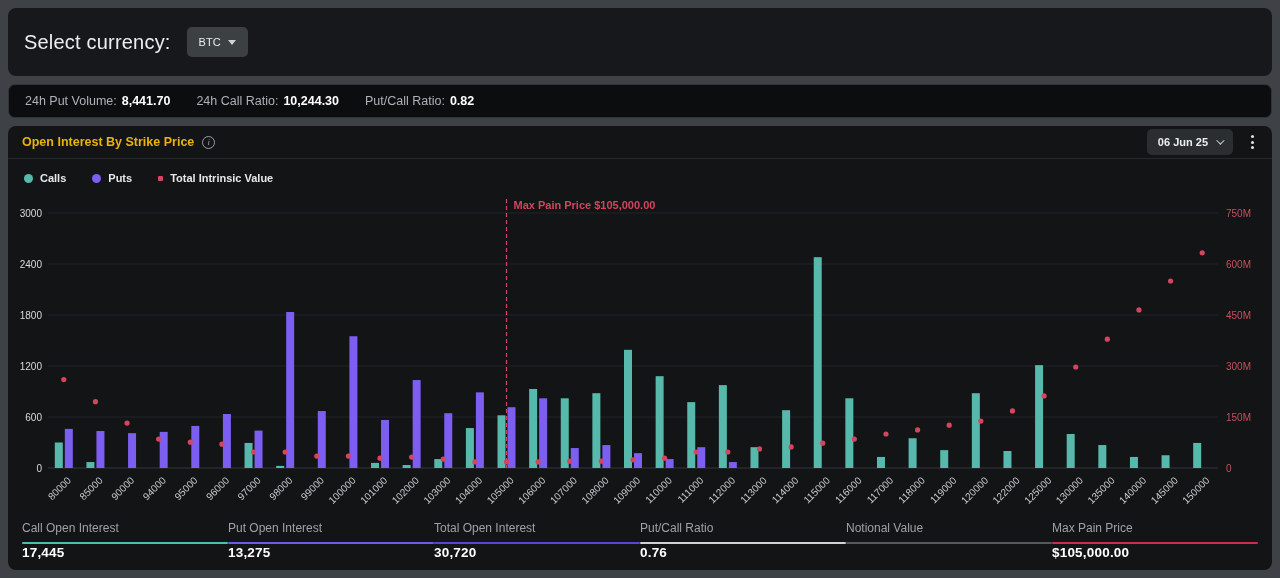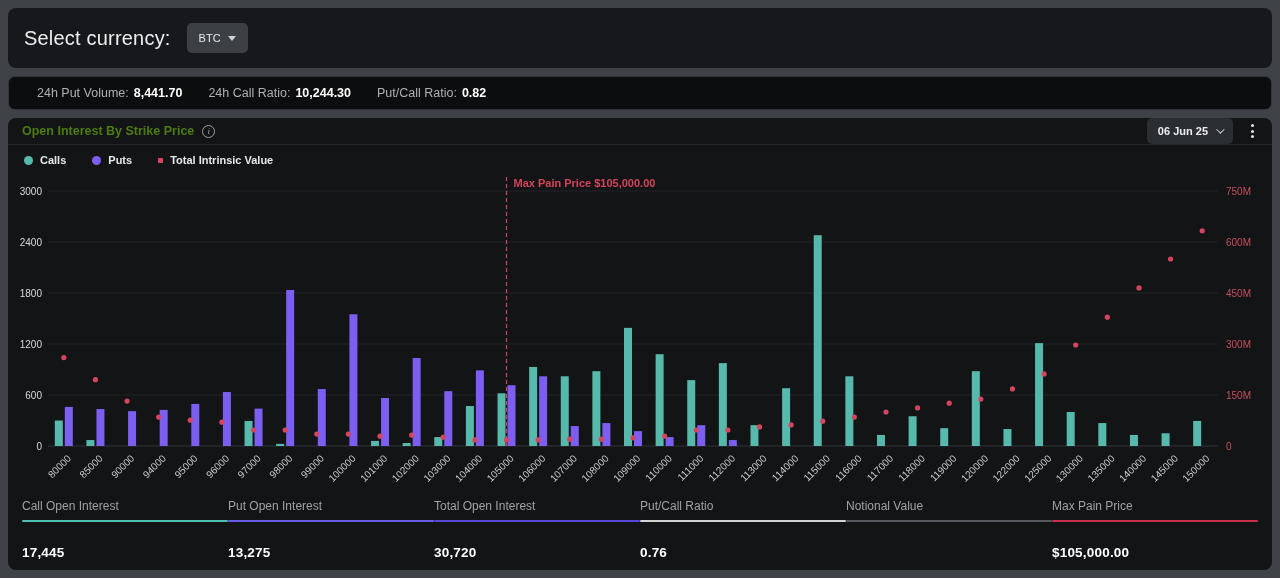--- a/index.html
+++ b/index.html
@@ -1,51 +1,51 @@
 <!DOCTYPE html>
 <html><head>
 <meta charset="utf-8">
 <style>
   * { margin:0; padding:0; box-sizing:border-box; }
   html,body { width:1280px; height:578px; background:#3e4246; font-family:"Liberation Sans", sans-serif; overflow:hidden; }
   .page { width:1280px; height:578px; padding:8px; display:flex; flex-direction:column; gap:8px; }
 
   
-  .currency-panel { height:60px; background:#17181b; border-radius:8px; display:flex; align-items:center; padding:0 16px; gap:16px; }
+  .currency-panel { height:68px; background:#17181b; border-radius:8px; display:flex; align-items:center; padding:0 16px; gap:16px; }
   .currency-label { color:#eceef0; font-size:20px; font-weight:500; letter-spacing:.2px; }
   .currency-btn { background:#3c4043; border:none; border-radius:5px; color:#e8eaec; font-size:11px; font-weight:400; padding:9px 12px; display:flex; align-items:center; gap:7px; cursor:pointer; }
   .caret-down { width:0; height:0; border-left:4px solid transparent; border-right:4px solid transparent; border-top:5px solid #cfd2d5; }
 
   
-  .stats-bar { height:34px; background:#0c0d0f; border:1px solid #303337; border-radius:7px; display:flex; align-items:center; padding:0 28px; gap:26px; }
+  .stats-bar { height:34px; background:#0c0d0f; border:1px solid #303337; border-radius:7px; display:flex; align-items:center; padding:0 16px; gap:26px; }
   .stat-item { font-size:12.5px; color:#aeb1b5; display:flex; gap:5px; align-items:center; }
   .stat-item b { color:#ffffff; font-weight:700; }
 
   
   .chart-panel { flex:1; background:#131416; border-radius:8px; display:flex; flex-direction:column; overflow:hidden; }
   .chart-header { height:36px; display:flex; align-items:center; padding:0 14px; gap:8px; border-bottom:1px solid #26282b; }
-  .chart-title { color:#4d7c0f; font-size:12.5px; font-weight:600; }
+  .chart-title { color:#eab308; font-size:12.5px; font-weight:600; }
   .info-icon { width:13px; height:13px; border:1px solid #9aa0a5; border-radius:50%; color:#9aa0a5; font-size:9px; line-height:11px; text-align:center; font-style:italic; font-family:"Liberation Serif", serif; }
   .header-right { margin-left:auto; display:flex; align-items:center; gap:14px; }
   .date-btn { background:#2b2e31; border:none; border-radius:5px; color:#eceef0; font-size:11px; font-weight:700; padding:7px 11px; display:flex; align-items:center; gap:8px; cursor:pointer;margin-left:36px; }
   .chev { width:6px; height:6px; border-right:1.6px solid #cfd2d5; border-bottom:1.6px solid #cfd2d5; transform:rotate(45deg) translateY(-2px); }
   .kebab { display:flex; flex-direction:column; gap:2.5px; padding:3px 4px; cursor:pointer; }
   .kebab i { width:3px; height:3px; border-radius:50%; background:#dfe1e3; }
 
   .legend-row { height:32px; display:flex; align-items:center; gap:26px; padding:0 16px; margin-top:4px; }
   .legend-item { display:flex; align-items:center; gap:7px; color:#e6e8ea; font-size:11px; font-weight:700; cursor:pointer; }
   .legend-dot { width:9px; height:9px; border-radius:50%; }
   .legend-sq { width:5px; height:5px; border-radius:1px; }
 
   .chart-svg-wrap { margin-top:2px; }
   .summary-row { display:flex; padding:2px 14px 10px 14px; margin-top:2px; }
   .summary-item { flex:1; display:flex; flex-direction:column; }
   .summary-label { color:#9ea2a6; font-size:12px; padding-bottom:7px; }
   .summary-line { height:2px; width:100%; border-radius:1px; }
-  .summary-value { color:#ffffff; font-size:13.5px; font-weight:600; padding-top:23px; letter-spacing:.2px; }
+  .summary-value { color:#ffffff; font-size:13.5px; font-weight:600; padding-top:1px; letter-spacing:.2px; }
 </style>
 </head>
 <body>
 
 <div class="page">
 
   <div class="currency-panel">
     <span class="currency-label">Select currency:</span>
     <button class="currency-btn">
       <span>BTC</span>

